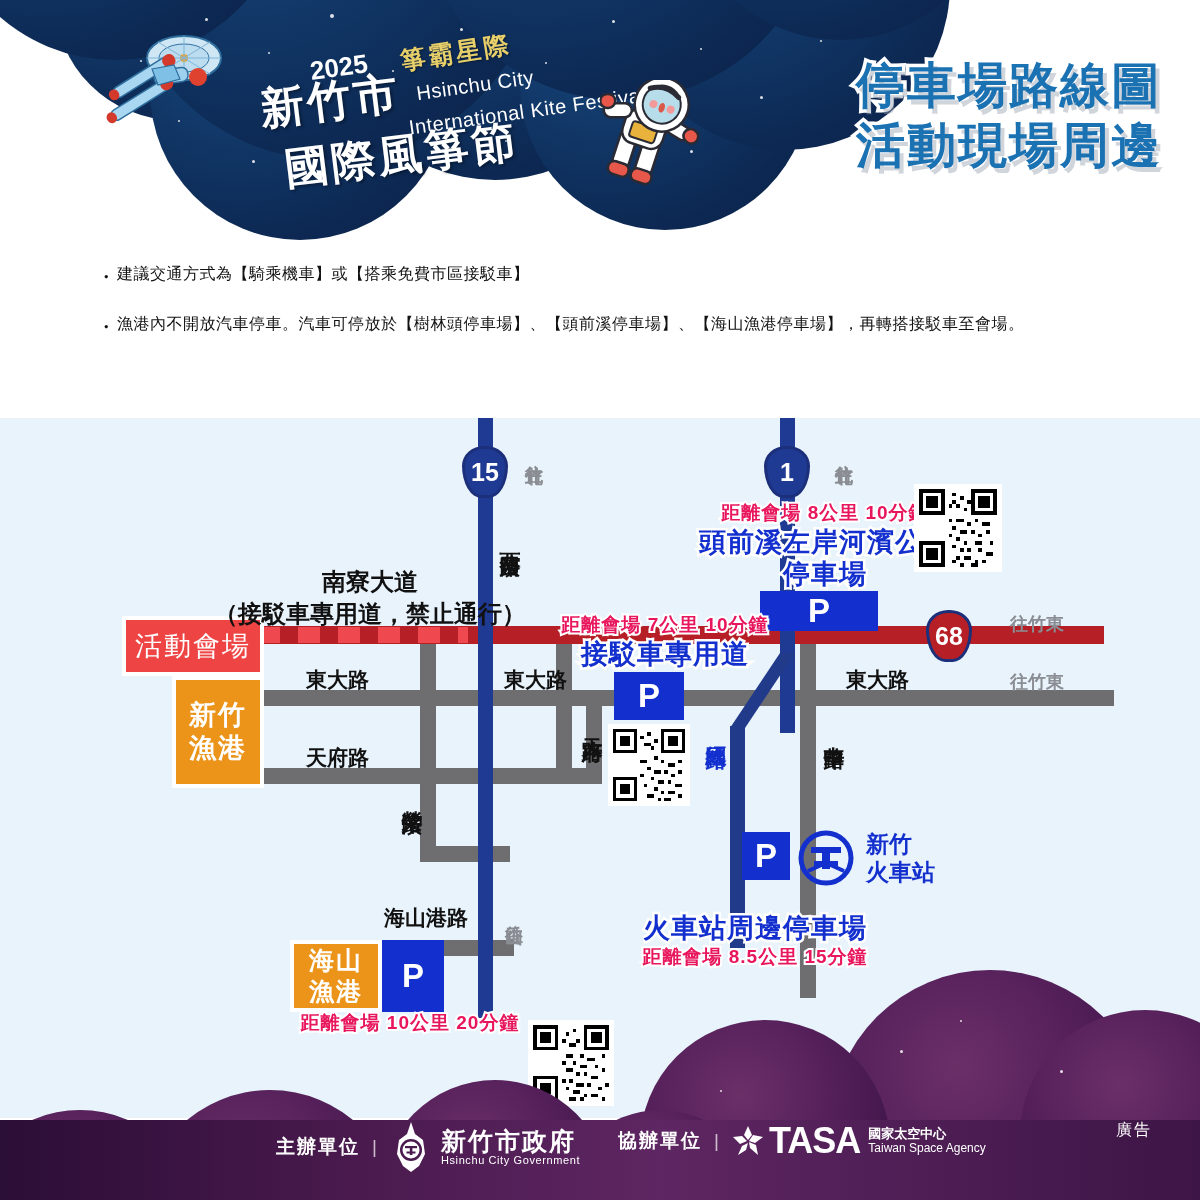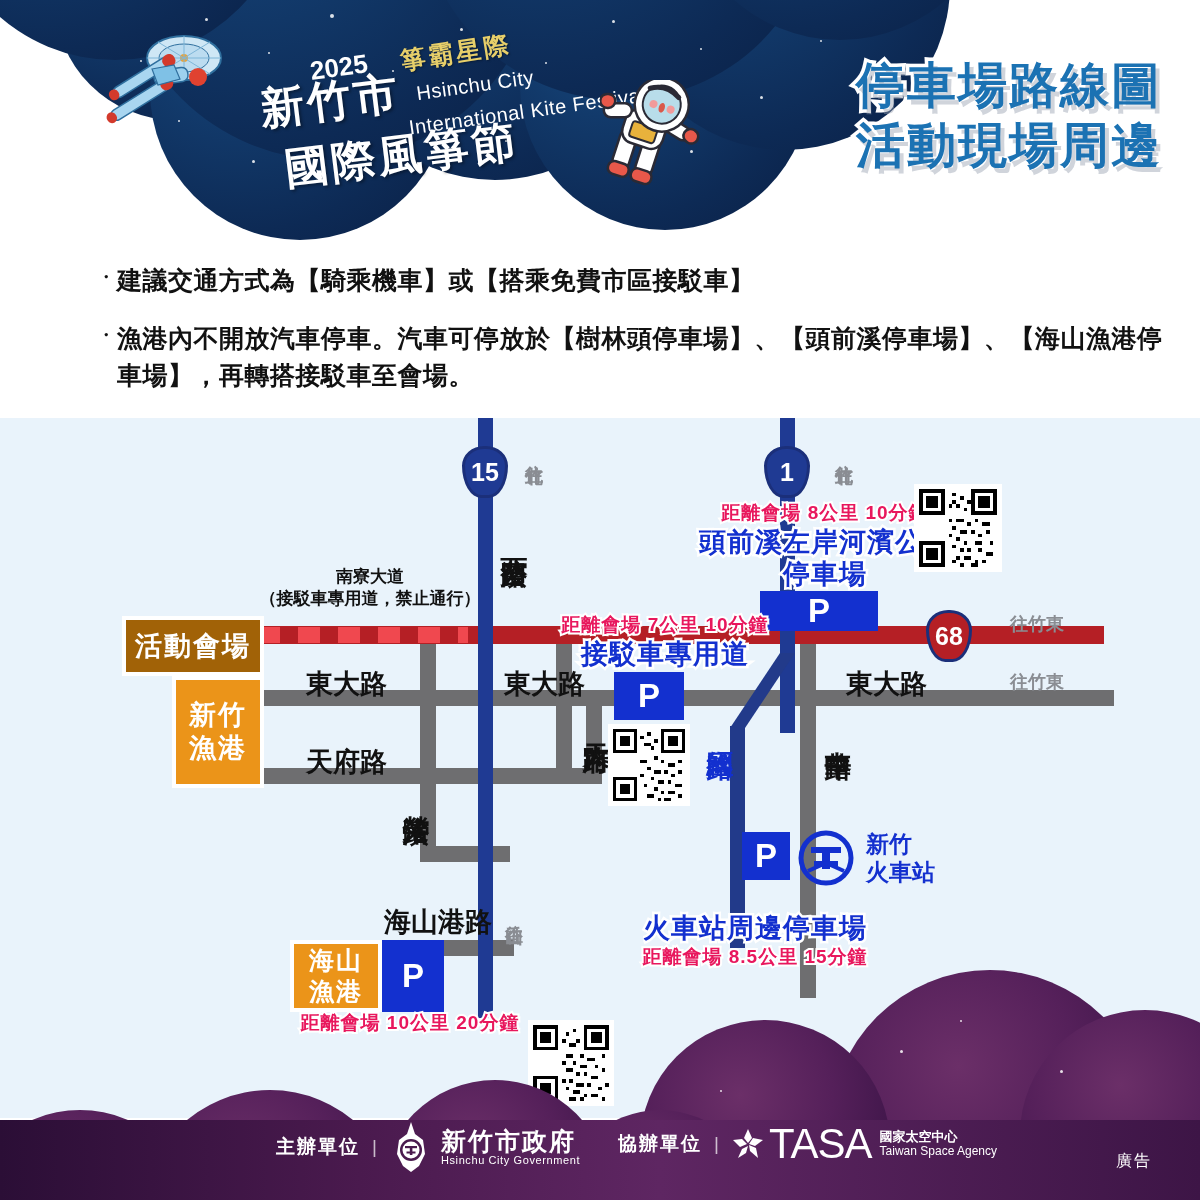--- a/index.html
+++ b/index.html
@@ -84,21 +84,21 @@
   .astro { position:absolute; left:600px; top:80px; width:110px; height:110px; z-index:26; }
 
   
   .bullets { position:absolute; left:95px; top:262px; width:1080px; z-index:20; }
   .bullet { display:flex; margin-bottom:20px; }
   .bullet .dot {
     width:22px; flex:0 0 22px; font-size:21px; color:#111; line-height:1.45;
     text-align:center;
   }
   .bullet .txt {
-    font-size:25px; font-weight:bold; color:#111; line-height:1.5;
+    font-size:16px; font-weight:normal; color:#111; line-height:1.5;
     letter-spacing:.5px;
   }
 
   
   .map {
     position:absolute; left:0; top:418px; width:1200px; height:700px;
     background:#e9f3fb; z-index:5; overflow:hidden;
   }
   .road { position:absolute; }
   .road.gray  { background:#6e6e70; }
@@ -112,49 +112,49 @@
       #f0484f 0 22px, rgba(0,0,0,0) 22px 40px);
   }
 
   .pbox {
     position:absolute; background:#1330cf; color:#fff;
     display:flex; align-items:center; justify-content:center;
     font-weight:bold; font-size:33px; font-family:"Liberation Sans", sans-serif;
   }
 
   .venue-box {
-    position:absolute; background:#a16207; color:#fff;
+    position:absolute; background:#ef4444; color:#fff;
     border:4px solid #ffffff;
     display:flex; align-items:center; justify-content:center;
-    font-size:27px; font-weight:bold; letter-spacing:2px;
+    font-size:27px; font-weight:normal; letter-spacing:2px;
   }
   .port-box {
     position:absolute; background:#eb9419; color:#fff;
     border:4px solid #ffffff;
     display:flex; flex-direction:column; align-items:center; justify-content:center;
     font-size:27px; font-weight:bold; letter-spacing:2px; line-height:1.24;
   }
   .port-box.small { font-size:25px; }
 
   .rd-label {
-    position:absolute; font-size:27px; font-weight:bold; color:#111;
+    position:absolute; font-size:21px; font-weight:bold; color:#111;
     white-space:nowrap;
   }
   .rd-label.vert {
     writing-mode: vertical-rl; text-orientation: upright;
     letter-spacing:1px;
   }
   .dir-label {
     position:absolute; font-size:18px; font-weight:bold; color:#8a8d93;
     white-space:nowrap;
   }
   .dir-label.vert { writing-mode: vertical-rl; text-orientation: upright; letter-spacing:1px; }
 
   .nanliao {
-    position:absolute; font-size:17px; font-weight:bold; color:#111;
+    position:absolute; font-size:24px; font-weight:bold; color:#111;
     text-align:center; line-height:1.32; white-space:nowrap;
   }
 
   
   .shield {
     position:absolute; width:46px; height:52px; z-index:9;
     display:flex; align-items:center; justify-content:center;
     color:#fff; font-weight:bold; font-size:25px;
   }
   .shield .bg {
@@ -204,24 +204,24 @@
     position:absolute; left:0; top:1120px; width:1200px; height:80px;
     z-index:20; display:flex; align-items:flex-start;
     background: linear-gradient(to right,#2b0e36 0%, #4a1a4e 30%, #5e2662 55%, #3d1546 100%);
     color:#fff;
   }
   .footer .grp { display:flex; align-items:center; }
   .footer .lbl { font-size:19px; font-weight:bold; letter-spacing:2px; }
   .footer .sep { margin:0 12px; opacity:.7; font-size:19px; }
   .footer .org-name { font-size:25px; font-weight:bold; letter-spacing:2px; line-height:1.05; }
   .footer .org-en { font-size:11px; letter-spacing:.6px; }
-  .footer .tasa { font-size:42px; font-weight:normal; letter-spacing:-1px; }
+  .footer .tasa { font-size:36px; font-weight:bold; letter-spacing:-1px; }
   .footer .tasa-cn { font-size:13px; font-weight:bold; line-height:1.15; }
   .footer .tasa-en { font-size:12px; line-height:1.15; }
-  .footer .ad { font-size:16px; letter-spacing:2px;margin-top:31px; }
+  .footer .ad { font-size:16px; letter-spacing:2px; }
 </style>
 </head>
 <body>
 
 <div id="stage">
 
   <div class="top-space">
     <div class="cloud-lobe" style="left:55px; top:-120px;   width:240px; height:240px;"></div>
     <div class="cloud-lobe" style="left:150px; top:-60px;   width:300px; height:300px;"></div>
     <div class="cloud-lobe" style="left:330px; top:-150px;  width:330px; height:330px;"></div>

